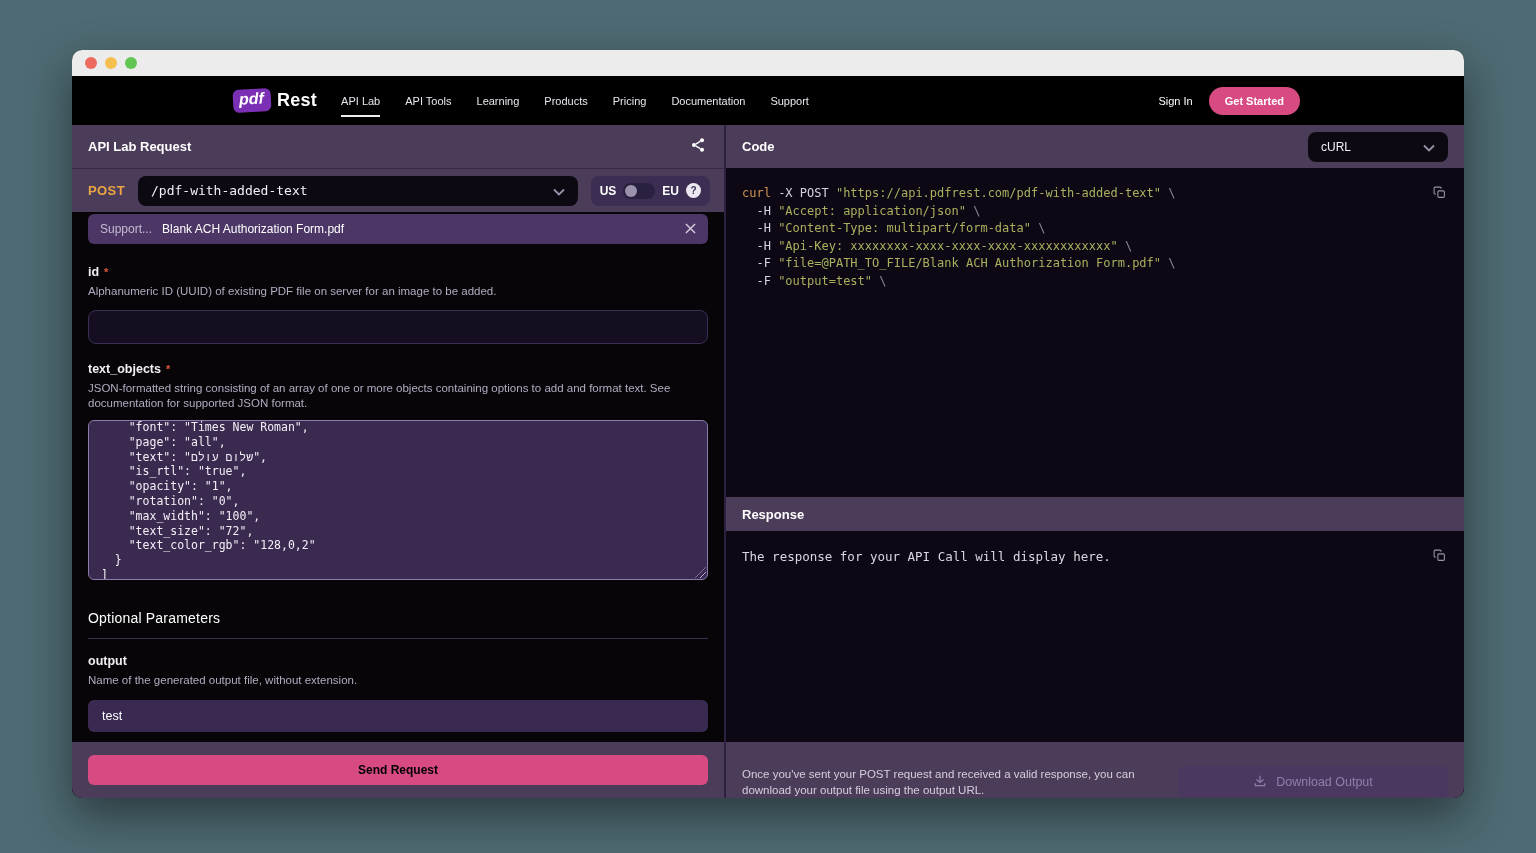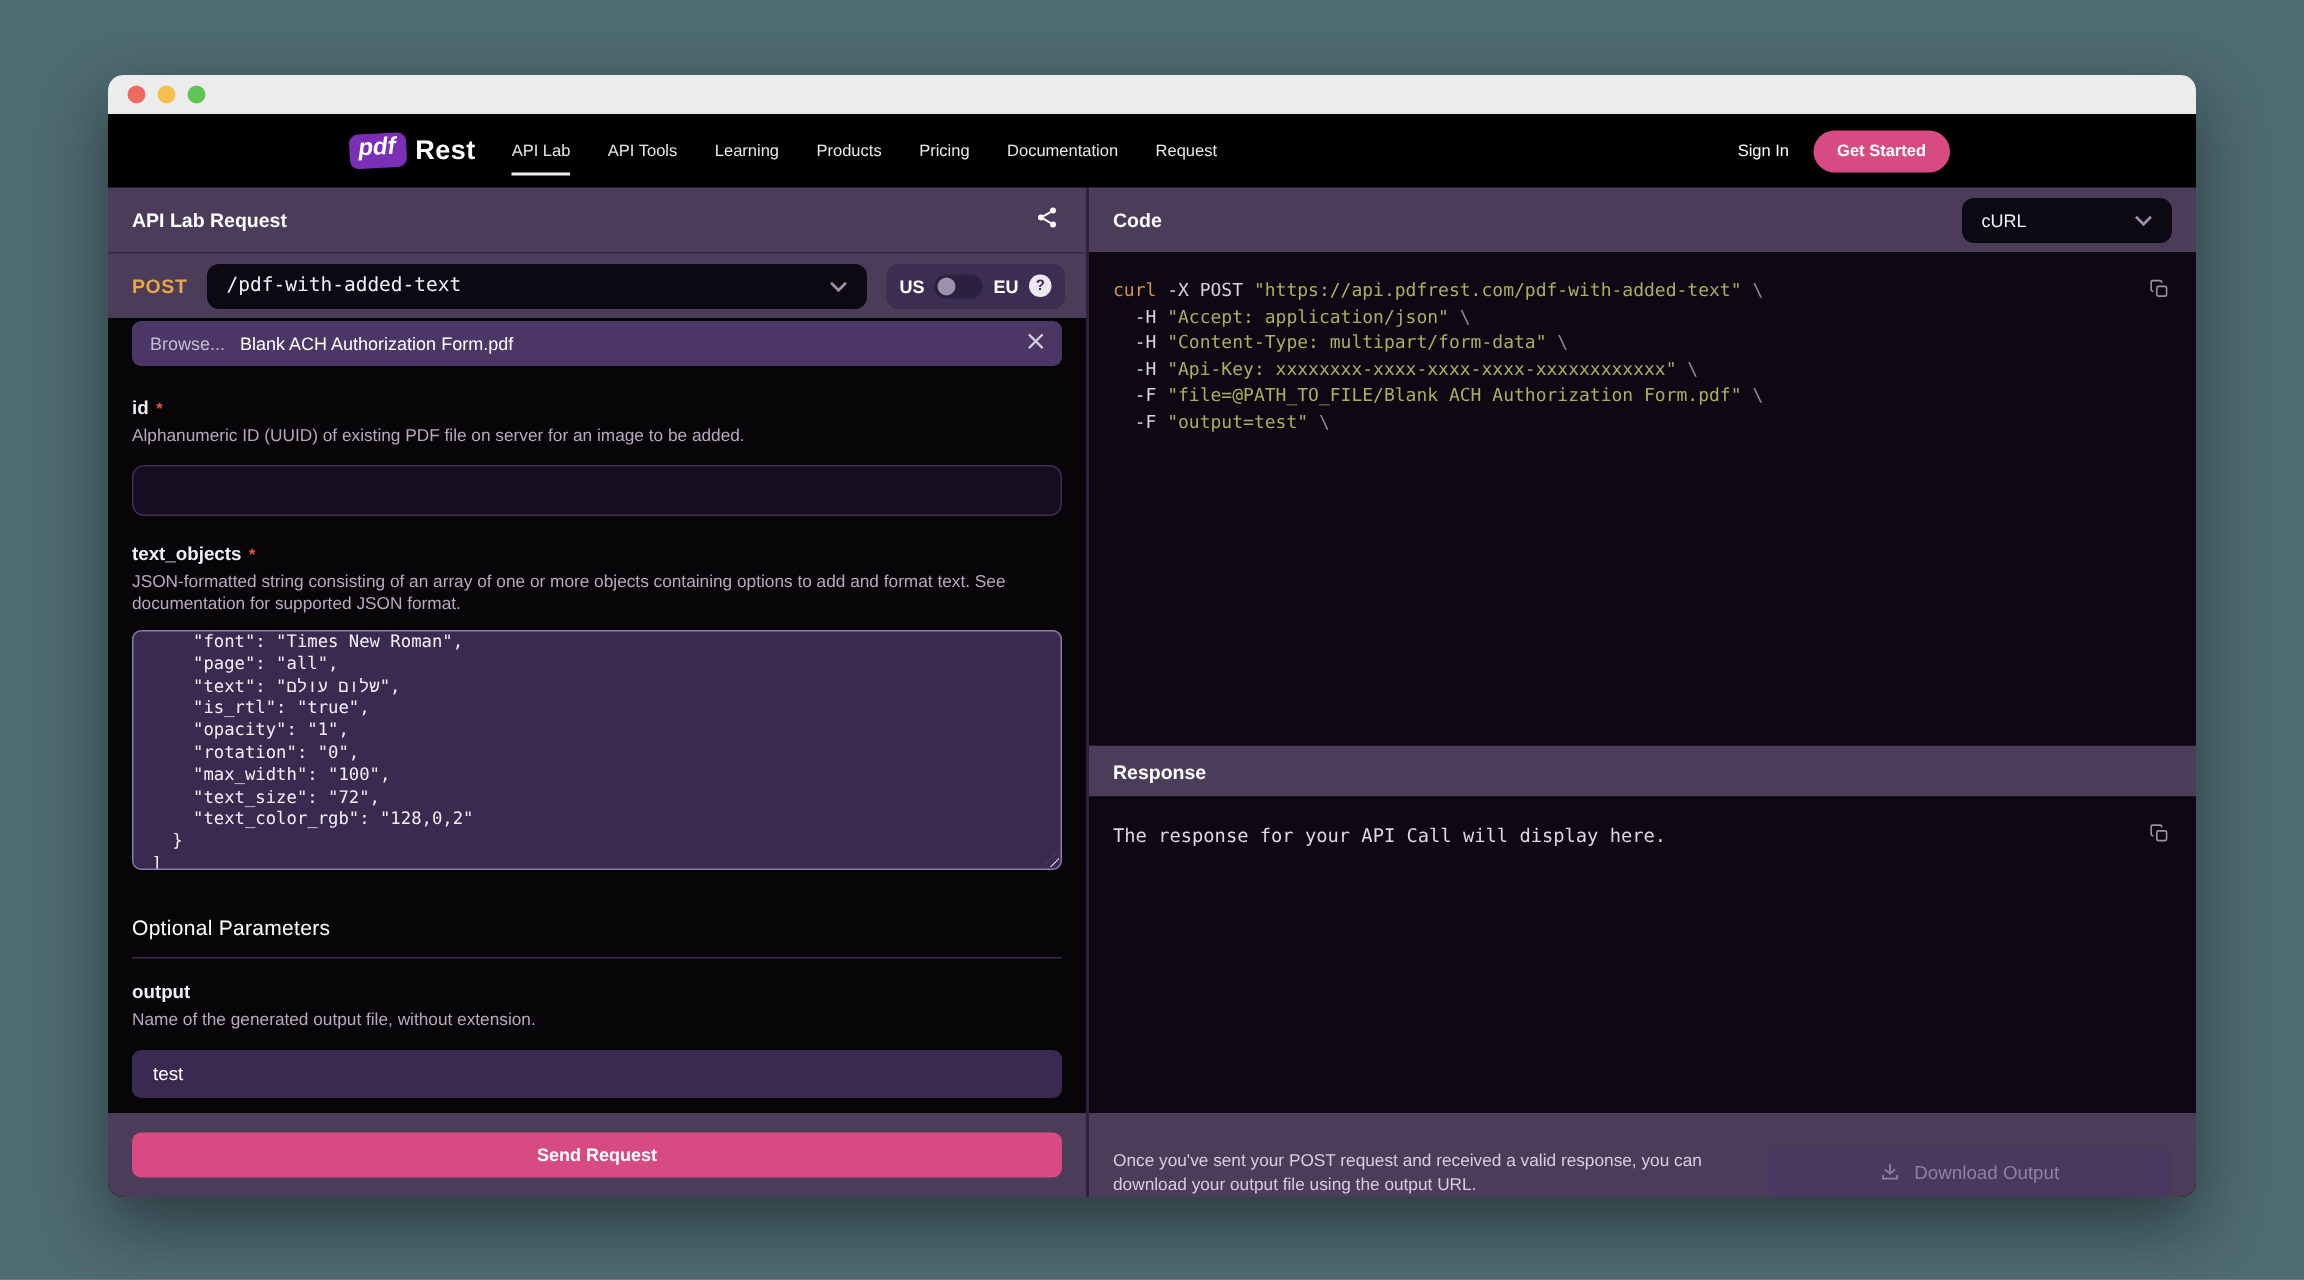--- a/index.html
+++ b/index.html
@@ -71,21 +71,21 @@
   .resize-handle { position:absolute; right:1px; bottom:1px; width:11px; height:11px;
      background:repeating-linear-gradient(135deg, transparent 0 3px, #b9aed0 3px 4px); 
      clip-path:polygon(100% 0, 100% 100%, 0 100%); cursor:nwse-resize; }
   .optional-heading { margin-top:30px; color:#fff; font-size:14px; font-weight:normal; letter-spacing:.2px; }
   .divider { margin-top:12px; height:1px; background:#3a3151; }
   .label-out { margin-top:15px; }
   .input-out { margin-top:12px; width:100%; height:32px; background:#3a2a52; border:none; border-radius:6px;
                color:#fff; padding:0 14px; font-size:12.5px; outline:none; font-family:inherit; }
   
   .left-footer { height:56px; background:#4b3d59; padding:13px 16px; flex:none; }
-  .send-btn { width:100%; height:30px; background:#d74b82; border:none; border-radius:6px; color:#ffffff;
+  .send-btn { width:100%; height:30px; background:#d74b82; border:none; border-radius:6px; color:#000000;
               font-size:12px; font-weight:bold; cursor:pointer; font-family:inherit; }
   
   .code-area { position:relative; height:329px; padding:17px 40px 16px 16px; flex:none; background:#0d0814; }
   .code-line { white-space:pre; font-family:"DejaVu Sans Mono","Liberation Mono",monospace;
                font-size:12px; line-height:17.6px; }
   .tok-cmd { color:#d09551; } .tok-plain { color:#d8d3de; } .tok-str { color:#a9b15e; } .tok-esc { color:#8f8799; }
   .copy-btn { position:absolute; top:15px; right:16px; }
   .response-bar { height:34px; background:#4b3d59; display:flex; align-items:center; padding:0 16px; flex:none; }
   .response-area { position:relative; flex:1; background:#0d0814; padding:18px 40px 16px 16px; }
   .response-text { font-family:"DejaVu Sans Mono","Liberation Mono",monospace; font-size:12.5px; color:#dcd7e2; }
@@ -112,21 +112,21 @@
         <span class="logo-box">pdf</span>
         <span class="logo-rest">Rest</span>
       </div>
       <div class="nav-items">
           <span class="nav-item active">API Lab</span>
           <span class="nav-item">API Tools</span>
           <span class="nav-item">Learning</span>
           <span class="nav-item">Products</span>
           <span class="nav-item">Pricing</span>
           <span class="nav-item">Documentation</span>
-          <span class="nav-item">Request</span>
+          <span class="nav-item">Support</span>
         </div>
       <div class="nav-right">
         <span class="signin">Sign In</span>
         <button class="get-started">Get Started</button>
       </div>
     </div>
 
     <div class="panels">
 
       <div class="left-panel">
@@ -160,21 +160,21 @@
             <div class="switch">
                 <div class="switch-knob"></div>
               </div>
             <span class="region-label">EU</span>
             <span class="help-circle">?</span>
           </div>
         </div>
 
         <div class="form">
           <div class="file-input">
-            <span class="browse-label">Browse...</span>
+            <span class="browse-label">Support...</span>
             <span class="file-name">Blank ACH Authorization Form.pdf</span>
             <span>
               <svg width="11" height="11" viewBox="0 0 12 12">
                   <path d="M1 1 L11 11 M11 1 L1 11" stroke="#d3ccdc" stroke-width="1.6"></path>
                 </svg>
             </span>
           </div>
 
           <div class="field-label-row label-id">
             <span class="field-label">id</span>

